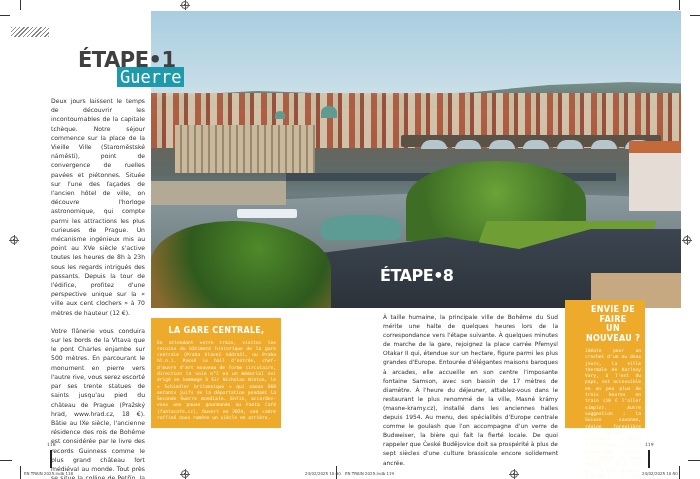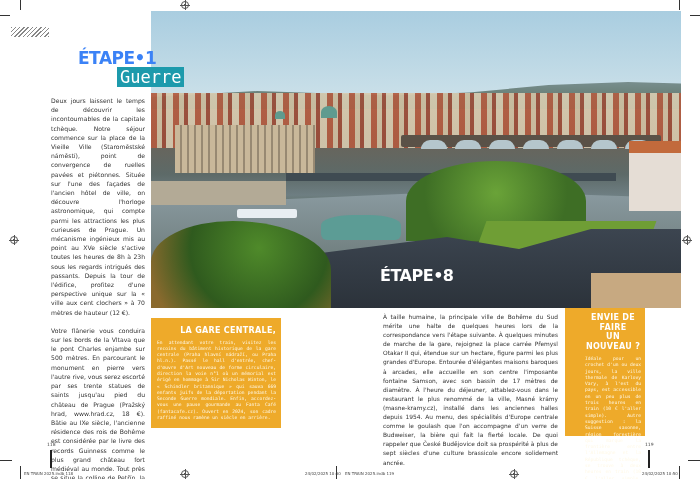--- a/index.html
+++ b/index.html
@@ -50,39 +50,39 @@
   
   .runhead { position: absolute; left: 11px; top: 27px; height: 10px; display: flex; align-items: center; }
   .runhead .hatch { width: 30px; height: 10px; background: repeating-linear-gradient(135deg, #888 0 1px, transparent 1px 3px); }
   .runhead .text { background: rgba(255,255,255,.92); border: 1px dashed #999; padding: 0 4px; height: 10px; line-height: 9px;
                    font-family: "DejaVu Sans Mono", monospace; font-size: 6.6px; color: #222; white-space: nowrap; }
   .runhead .text b { font-weight: bold; margin-right: 2px; }
   .runhead .hatch2 { width: 8px; height: 10px; background: repeating-linear-gradient(135deg, #888 0 1px, transparent 1px 3px); }
 
   
   .etape { position: absolute; font-family: "DejaVu Sans", sans-serif; font-weight: 900; letter-spacing: -0.5px; }
-  .etape1 { left: 78px; top: 48px; font-size: 17px; color: #3b82f6; }
+  .etape1 { left: 78px; top: 48px; font-size: 21px; color: #404040; }
   .cityname { position: absolute; background: #1d9aac; color: #fff; font-family: "DejaVu Sans Mono", monospace; padding: 0 3px; }
   .city1 { left: 117px; top: 67px; font-size: 17px; line-height: 20px; height: 20px; }
   .etape2 { left: 380px; top: 266px; font-size: 16px; color: #fff; }
   .city2 { left: 380px; top: 286px; font-size: 19px; line-height: 22px; height: 23px; }
 
   
   .col { position: absolute; font-family: "DejaVu Sans", sans-serif; font-size: 6.1px; line-height: 9.2px; color: #333; text-align: justify; }
   .col p { margin-bottom: 9px; }
   .col-left { left: 51px; top: 96px; width: 94px; }
   .col-mid { left: 383px; top: 313px; width: 175px; font-size: 5.9px; line-height: 9.1px; }
 
   
   .box { position: absolute; background: #eeaa2a; color: #fff; }
   .box h3 { font-family: "DejaVu Sans", sans-serif; font-weight: bold; text-align: center; font-size: 8px; line-height: 9.5px; letter-spacing: .3px; }
   .box .bt { font-family: "DejaVu Sans Mono", monospace; font-size: 4.6px; line-height: 6.3px; text-align: justify; color: #fff8e6; }
   .box1 { left: 151px; top: 318px; width: 130px; height: 110px; padding: 8px 5px 4px 6px; }
-  .box1 h3 { margin-bottom: 4px; text-align: right; }
-  .box2 { left: 565px; top: 308px; width: 80px; height: 128px; padding: 5px 4px 4px 20px; }
+  .box1 h3 { margin-bottom: 4px; }
+  .box2 { left: 565px; top: 300px; width: 80px; height: 128px; padding: 5px 4px 4px 20px; }
   .box2 h3 { margin-bottom: 5px; }
 
   
   .folio { position: absolute; font-size: 4.5px; color: #444; }
   .bar { position: absolute; width: 2px; background: #222; }
   .slug { position: absolute; font-size: 4px; color: #444; white-space: nowrap; }
 </style>
 </head>
 <body>
 

